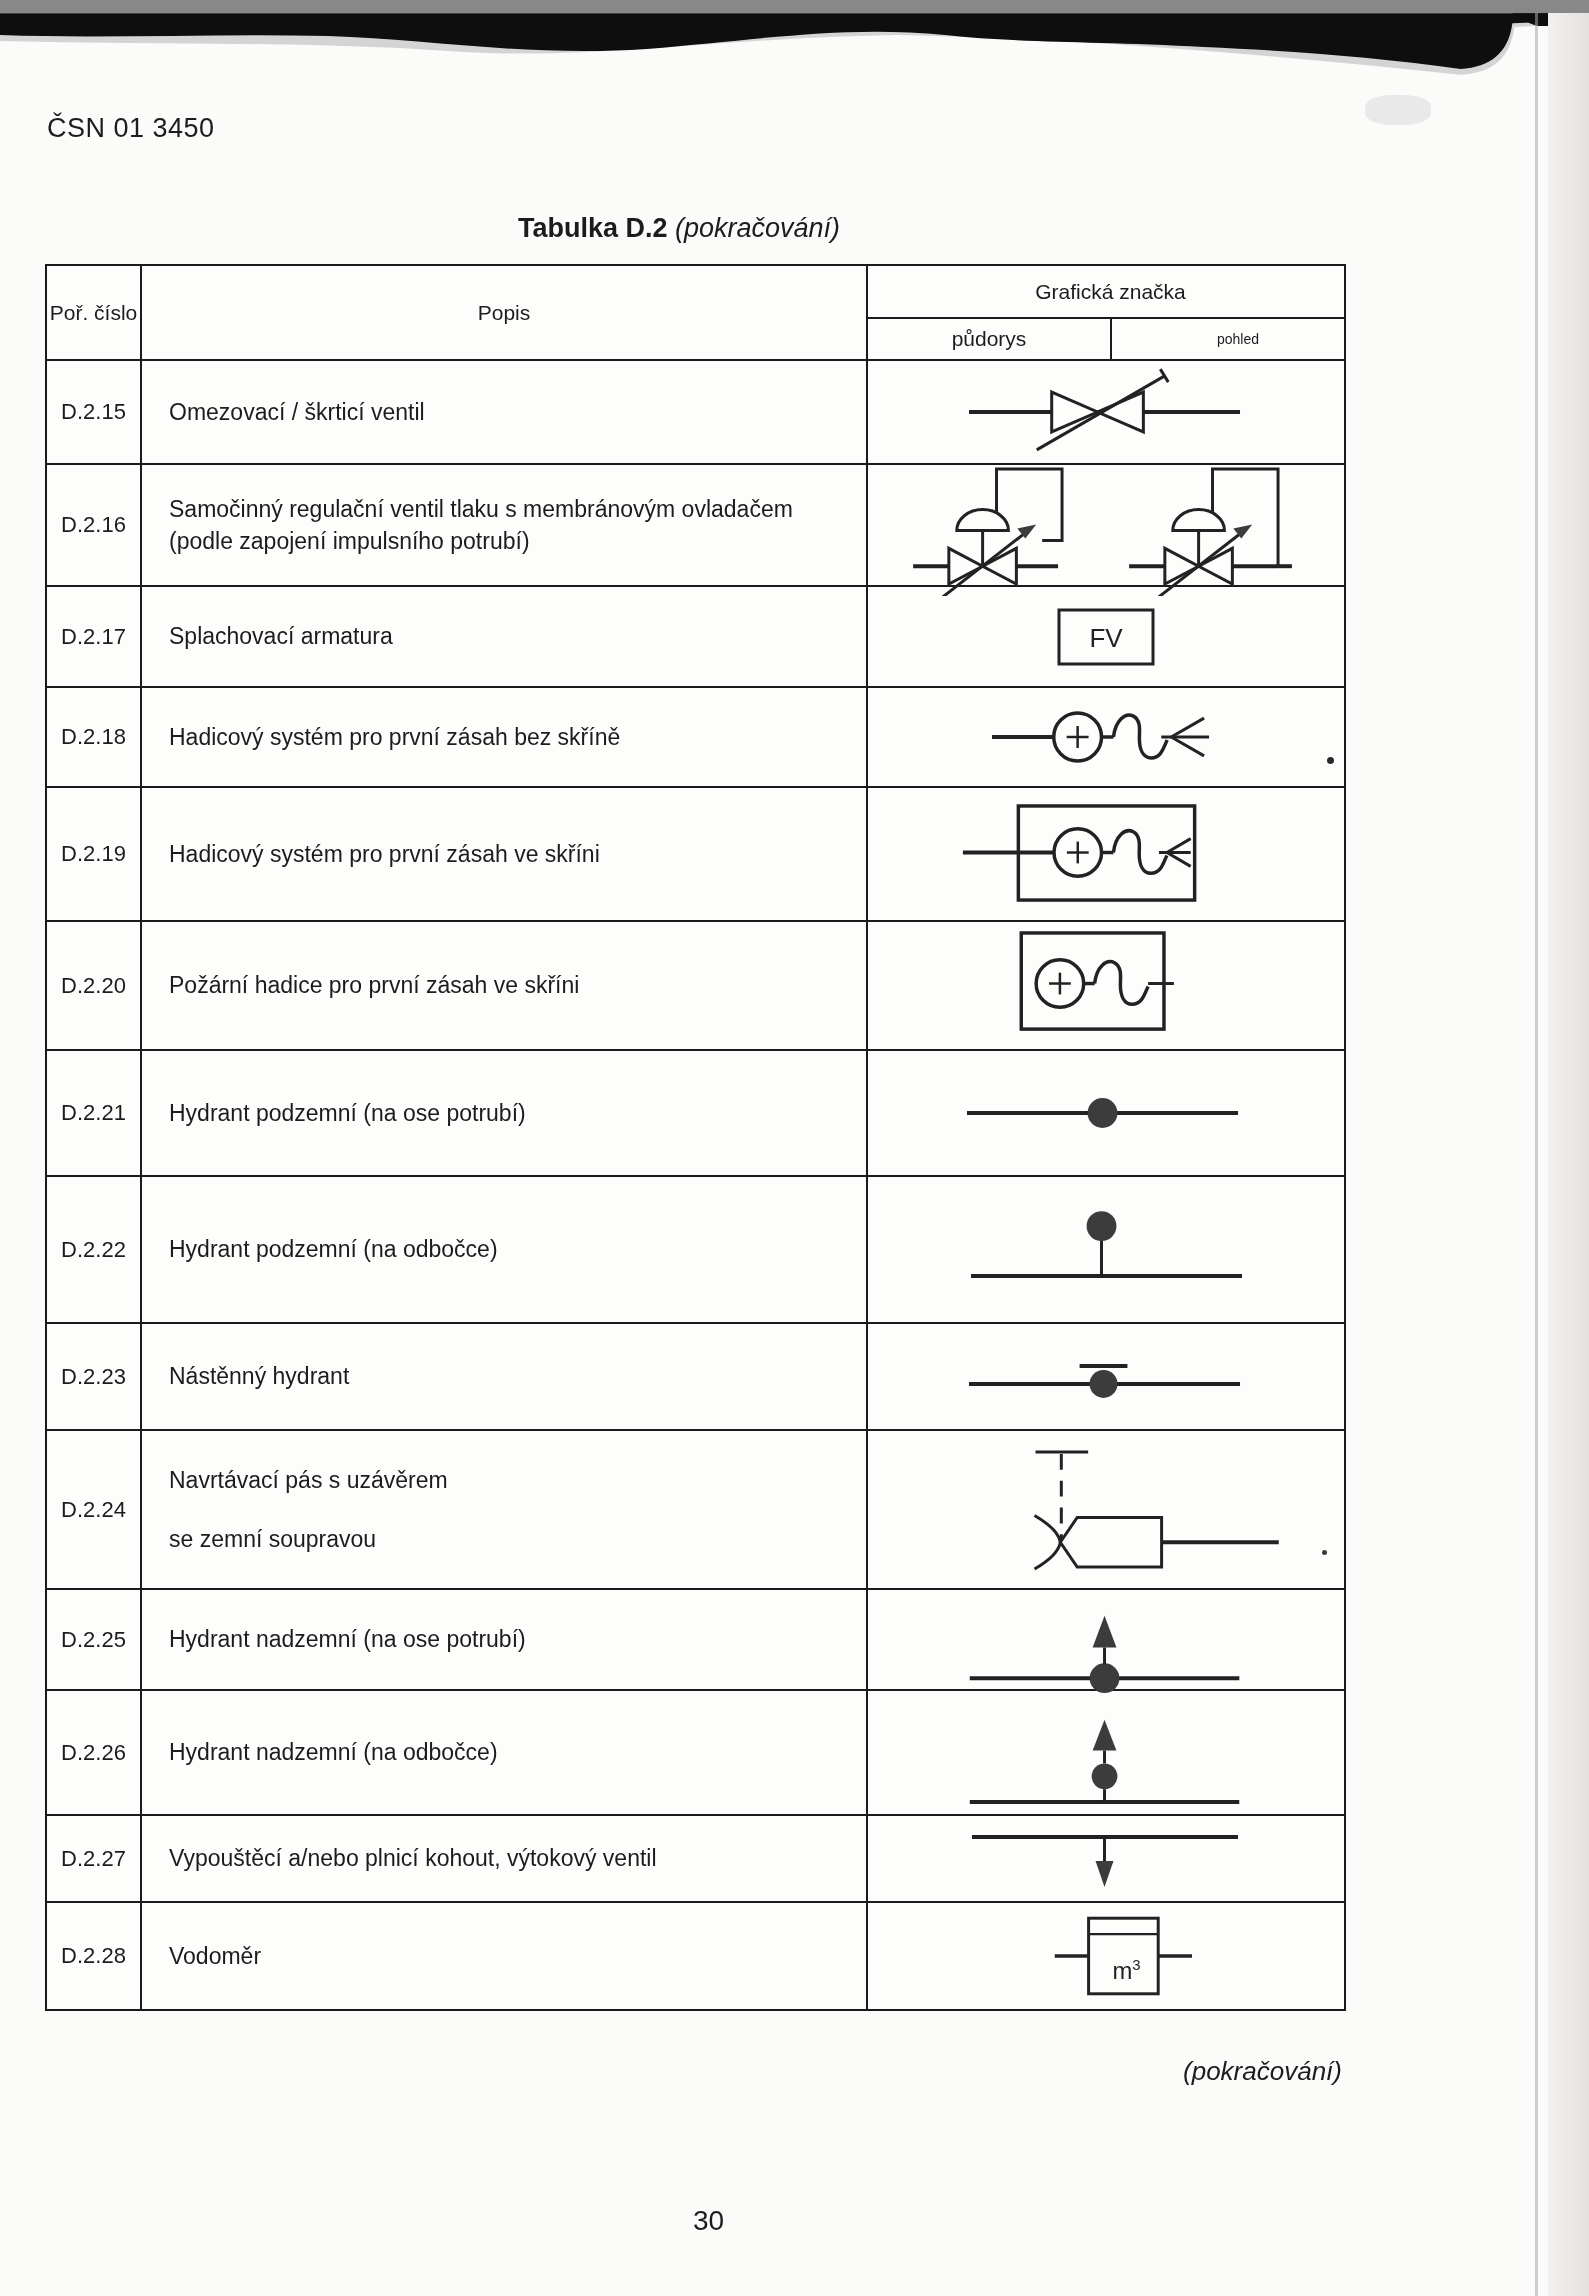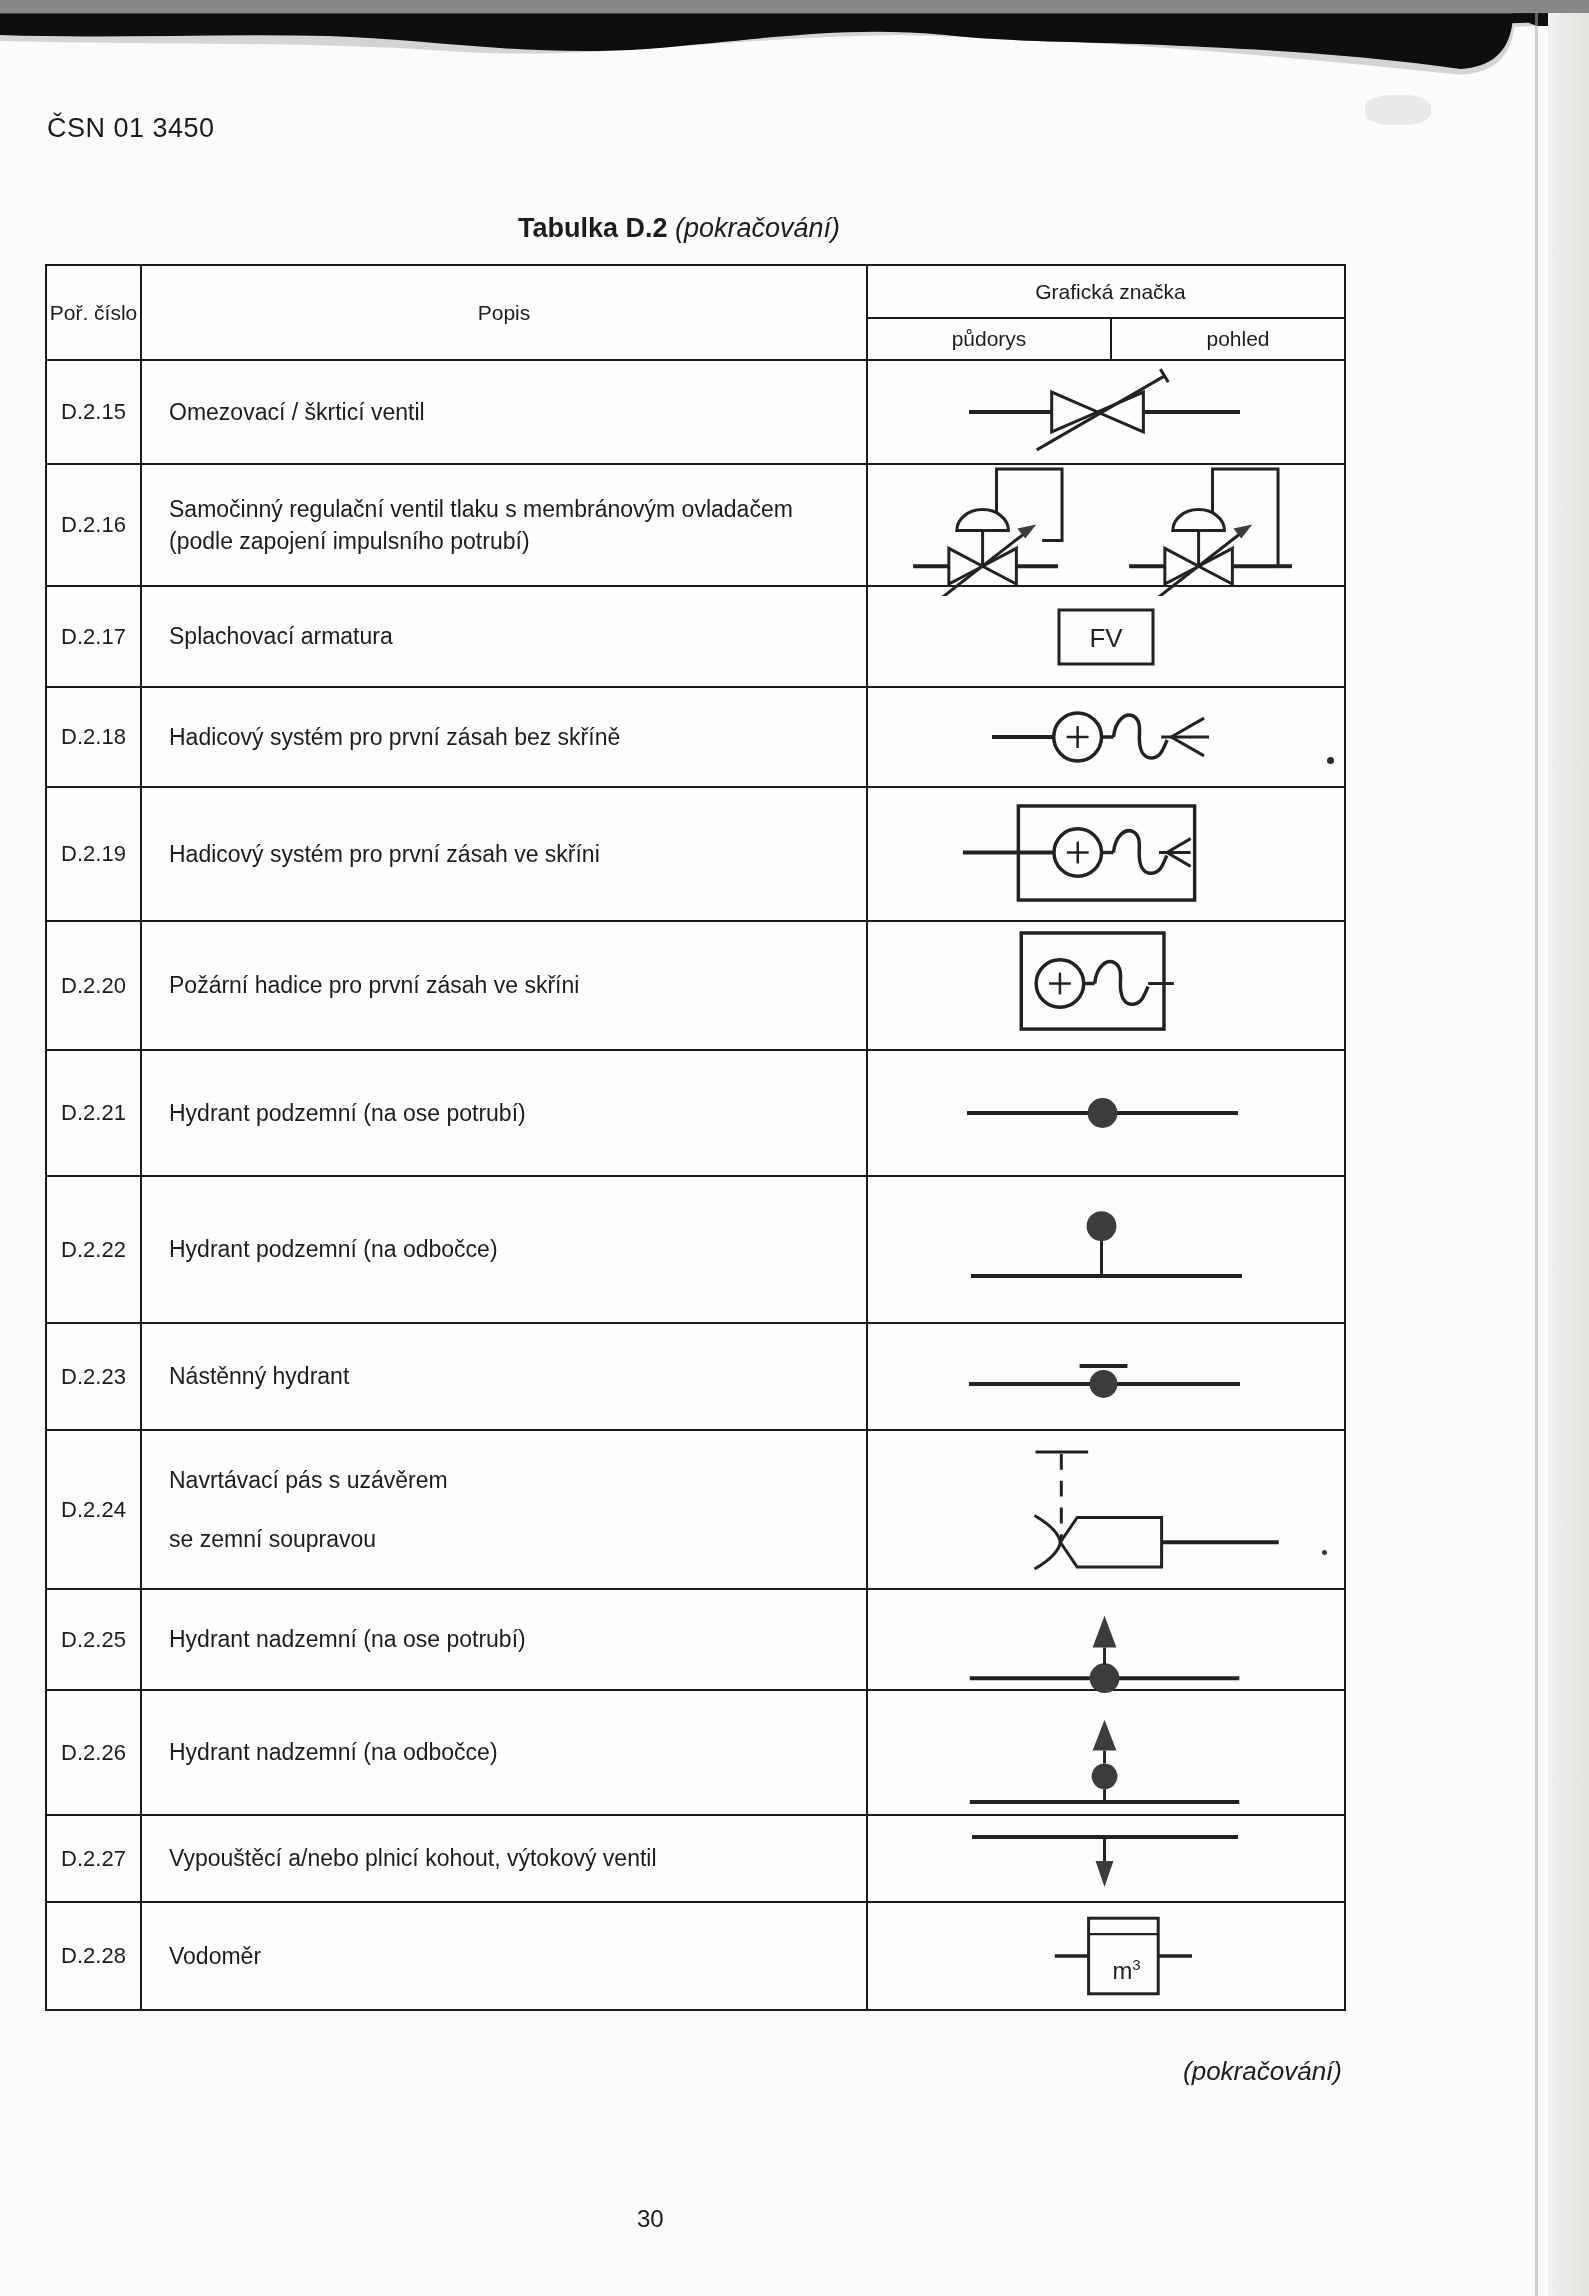--- a/index.html
+++ b/index.html
@@ -17,36 +17,36 @@
   .h-id{width:95px;border-right:2px solid #1b1b1b;display:flex;align-items:center;justify-content:center;
         font-size:21px;box-sizing:border-box;}
   .h-desc{width:726px;border-right:2px solid #1b1b1b;display:flex;align-items:center;justify-content:center;
         font-size:21px;box-sizing:border-box;}
   .h-sym{flex:1;display:flex;flex-direction:column;}
   .h-sym-top{height:53px;border-bottom:2px solid #1b1b1b;display:flex;align-items:center;justify-content:center;
         font-size:21px;box-sizing:border-box;padding-left:9px;}
   .h-sym-bot{flex:1;display:flex;}
   .h-plan{width:244px;border-right:2px solid #1b1b1b;display:flex;align-items:center;justify-content:center;
         font-size:21px;box-sizing:border-box;}
-  .h-view{flex:1;display:flex;align-items:center;justify-content:center;font-size:21px;padding-left:20px;}
+  .h-view{flex:1;display:flex;align-items:center;justify-content:center;font-size:14px;padding-left:20px;}
   .row{display:flex;border-bottom:2px solid #1b1b1b;box-sizing:border-box;}
   .row:last-child{border-bottom:none;}
   .c-id{width:95px;border-right:2px solid #1b1b1b;display:flex;align-items:center;justify-content:center;
         font-size:22px;box-sizing:border-box;}
   .c-desc{width:726px;border-right:2px solid #1b1b1b;display:flex;flex-direction:column;justify-content:center;
         padding-left:27px;font-size:23px;box-sizing:border-box;line-height:1.4;}
   .c-desc .d2gap{margin-top:26px;}
   .c-sym{flex:1;display:flex;align-items:center;justify-content:center;}
   .symwrap2{display:flex;gap:42px;align-items:center;}
   svg{display:block;}
   .stroke{stroke:#222;fill:none;}
   .fillink{fill:#3c3c3c;stroke:none;}
   
   .cont{left:0;top:2043px;width:1342px;text-align:right;font-style:italic;font-size:26px;}
-  .pageno{left:637px;top:2192px;font-size:24px;}
+  .pageno{left:693px;top:2192px;font-size:28px;}
   
   .edge-right-line{left:1535px;top:0;width:3px;height:2296px;background:#a8a8a8;opacity:.55;}
   .edge-right-band{left:1548px;top:0;width:41px;height:2296px;
         background:linear-gradient(to right,#f2f1ef,#e3e2df);}
   .edge-bottom{left:0;top:2289px;width:1589px;height:7px;background:#141414;}
   .smudge1{left:1365px;top:82px;width:66px;height:30px;background:#9a9a9a;opacity:.18;border-radius:40%;}
   .dot1{left:1327px;top:744px;width:7px;height:7px;border-radius:50%;background:#2a2a2a;}
   .dot2{left:1322px;top:1537px;width:5px;height:5px;border-radius:50%;background:#3a3a3a;}
 </style>
 </head>

